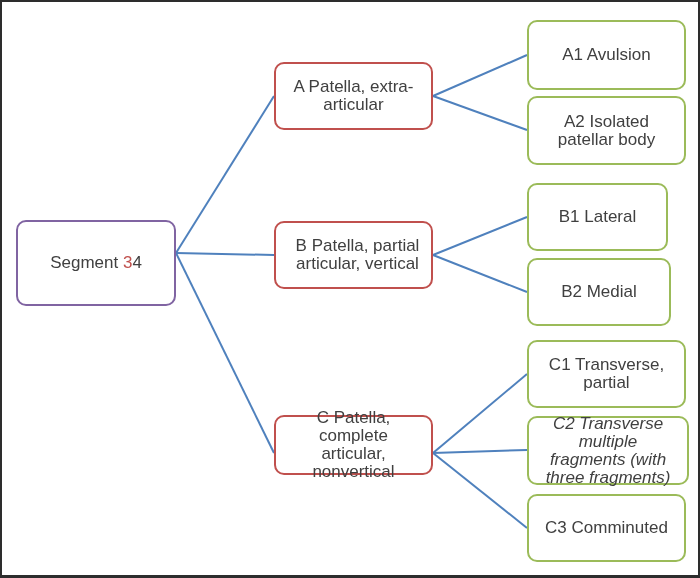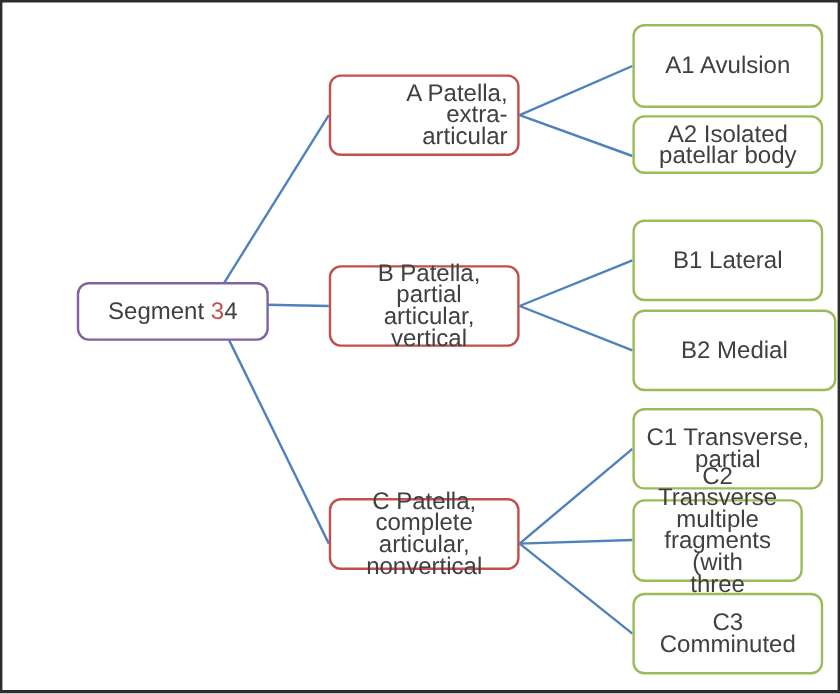--- a/index.html
+++ b/index.html
@@ -31,21 +31,21 @@
   .node {
     position: absolute;
     box-sizing: border-box;
     background: #ffffff;
     border-radius: 10px;
     display: flex;
     align-items: center;
     justify-content: center;
     text-align: center;
     color: var(--text, #404040);
-    font-size: 20px;
+    font-size: 17px;
     line-height: 18px;
     padding: 4px 8px;
   }
   .node .label {
     white-space: pre-line;
   }
   .node.root   { border: 2.5px solid var(--root_border, #8064a2); }
   .node.branch { border: 2.5px solid var(--branch_border, #c0504d); }
   .node.leaf   { border: 2.5px solid var(--leaf_border, #9bbb59); }
   .hl { color: var(--highlight, #c0504d); }
@@ -61,63 +61,63 @@
     <line class="connector" x1="174" y1="251" x2="272" y2="451"></line>
     <line class="connector" x1="431" y1="94" x2="525" y2="53"></line>
     <line class="connector" x1="431" y1="94" x2="525" y2="128"></line>
     <line class="connector" x1="431" y1="253" x2="525" y2="215"></line>
     <line class="connector" x1="431" y1="253" x2="525" y2="290"></line>
     <line class="connector" x1="431" y1="451" x2="525" y2="372"></line>
     <line class="connector" x1="431" y1="451" x2="525" y2="448"></line>
     <line class="connector" x1="431" y1="451" x2="525" y2="526"></line>
   </svg>
 
-  <div class="node root" style="left:14px; top:233px; width:160px; height:49px;margin-left:48px;">
+  <div class="node root" style="left:14px; top:218px; width:160px; height:86px;">
     <span class="label"><span>Segment </span><span class="hl">3</span><span>4</span></span>
   </div>
 
-  <div class="node branch" style="left:272px; top:60px; width:159px; height:68px;text-align:right;">
+  <div class="node branch" style="left:272px; top:60px; width:159px; height:68px;">
     <span class="label">A Patella, extra-
 articular</span>
   </div>
 
   <div class="node branch" style="left:272px; top:219px; width:159px; height:68px;padding-left:16px;">
     <span class="label">B Patella, partial
 articular, vertical</span>
   </div>
 
   <div class="node branch" style="left:272px; top:413px; width:159px; height:60px;">
     <span class="label">C Patella, complete
 articular,
 nonvertical</span>
   </div>
 
   <div class="node leaf" style="left:525px; top:18px; width:159px; height:70px;">
     <span class="label">A1 Avulsion</span>
   </div>
 
-  <div class="node leaf" style="left:525px; top:94px; width:159px; height:49px;">
+  <div class="node leaf" style="left:525px; top:94px; width:159px; height:69px;">
     <span class="label">A2 Isolated
 patellar body</span>
   </div>
 
-  <div class="node leaf" style="left:525px; top:181px; width:159px; height:68px;">
+  <div class="node leaf" style="left:525px; top:181px; width:141px; height:68px;">
     <span class="label">B1 Lateral</span>
   </div>
 
-  <div class="node leaf" style="left:525px; top:256px; width:170px; height:68px;">
+  <div class="node leaf" style="left:525px; top:256px; width:144px; height:68px;">
     <span class="label">B2 Medial</span>
   </div>
 
   <div class="node leaf" style="left:525px; top:338px; width:159px; height:68px;">
     <span class="label">C1 Transverse,
 partial</span>
   </div>
 
-  <div class="node leaf" style="left:525px; top:414px; width:142px; height:69px;">
+  <div class="node leaf" style="left:525px; top:414px; width:162px; height:69px;font-style:italic;">
     <span class="label">C2 Transverse multiple
 fragments (with
 three fragments)</span>
   </div>
 
   <div class="node leaf" style="left:525px; top:492px; width:159px; height:68px;">
     <span class="label">C3 Comminuted</span>
   </div>
 
 </div>

